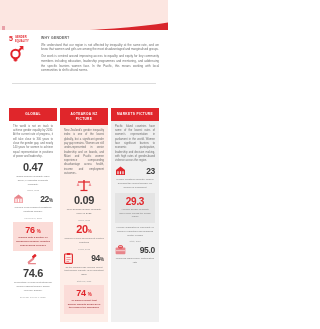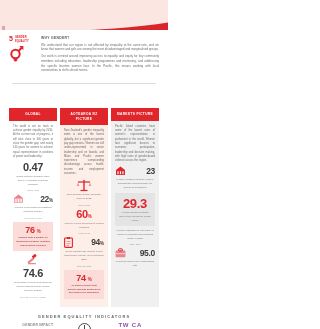--- a/index.html
+++ b/index.html
@@ -97,21 +97,21 @@
   .stat-row { display:flex; align-items:center; justify-content:space-between; gap:3px; margin:3px 0 2px 0; }
   .stat-row .bignum { margin:0; font-size:8.5px; }
 
   .pinkbox {
     background:#fbdcd8; padding:4px 3px; text-align:center; margin:3px 0;
   }
   .pinkbox .bignum { margin:0 0 1px 0; font-size:9px; color:#e0262b; }
   .pinkbox .cap { margin:0; font-size:2.5px; color:#a8454a; font-weight:bold; line-height:1.45; }
 
   .graybox { background:#e4e4e4; padding:4px 3px; text-align:center; margin:3px 0; }
-  .graybox .bignum { margin:0 0 1px 0; font-size:13px; color:#e0262b; }
+  .graybox .bignum { margin:0 0 1px 0; font-size:10px; color:#e0262b; }
   .graybox .cap { margin:0; font-size:2.4px; color:#7a7a7a; }
 
   .icon-c { display:flex; justify-content:center; margin:3px 0 1px 0; }
 
   
   .footer { margin-top:7px; padding:0 9px; }
   .foot-title {
     text-align:center; font-size:4px; font-weight:bold; color:#6a6a6a;
     letter-spacing:1.1px; text-transform:uppercase; margin-bottom:4px;
   }
@@ -233,24 +233,25 @@
 
         <div class="icon-c">
           <svg width="16" height="13" viewBox="0 0 16 13">
             <line x1="8" y1="1" x2="8" y2="11" stroke="#e0262b" stroke-width="1.4"></line>
             <line x1="2" y1="3" x2="14" y2="3" stroke="#e0262b" stroke-width="1.2"></line>
             <line x1="4.5" y1="11.5" x2="11.5" y2="11.5" stroke="#e0262b" stroke-width="1.2"></line>
             <path d="M0.6 7 L2 3.4 L3.4 7 Z" fill="#f0949a"></path>
             <path d="M12.6 7 L14 3.4 L15.4 7 Z" fill="#f0949a"></path>
           </svg>
         </div>
+        <div class="bignum">0.09</div>
         <div class="cap">New Zealand gender inequality index in 2022</div>
         <div class="src">UNDP, 2022</div>
 
-        <div class="bignum red"><span>60</span><span class="unit">%</span></div>
+        <div class="bignum red"><span>20</span><span class="unit">%</span></div>
         <div class="cap">Women in local government elected positions</div>
         <div class="src">LGNZ, 2022</div>
 
         <div class="stat-row">
           <span>
             <svg width="9" height="11" viewBox="0 0 9 11">
               <rect x="0.6" y="1" width="7.8" height="9.4" rx=".8" fill="none" stroke="#e0262b" stroke-width="1.1"></rect>
               <rect x="2.8" y="0" width="3.4" height="2" rx=".5" fill="#e0262b"></rect>
               <line x1="2.4" y1="4.5" x2="6.6" y2="4.5" stroke="#f0949a" stroke-width="1"></line>
               <line x1="2.4" y1="6.6" x2="6.6" y2="6.6" stroke="#f0949a" stroke-width="1"></line>

